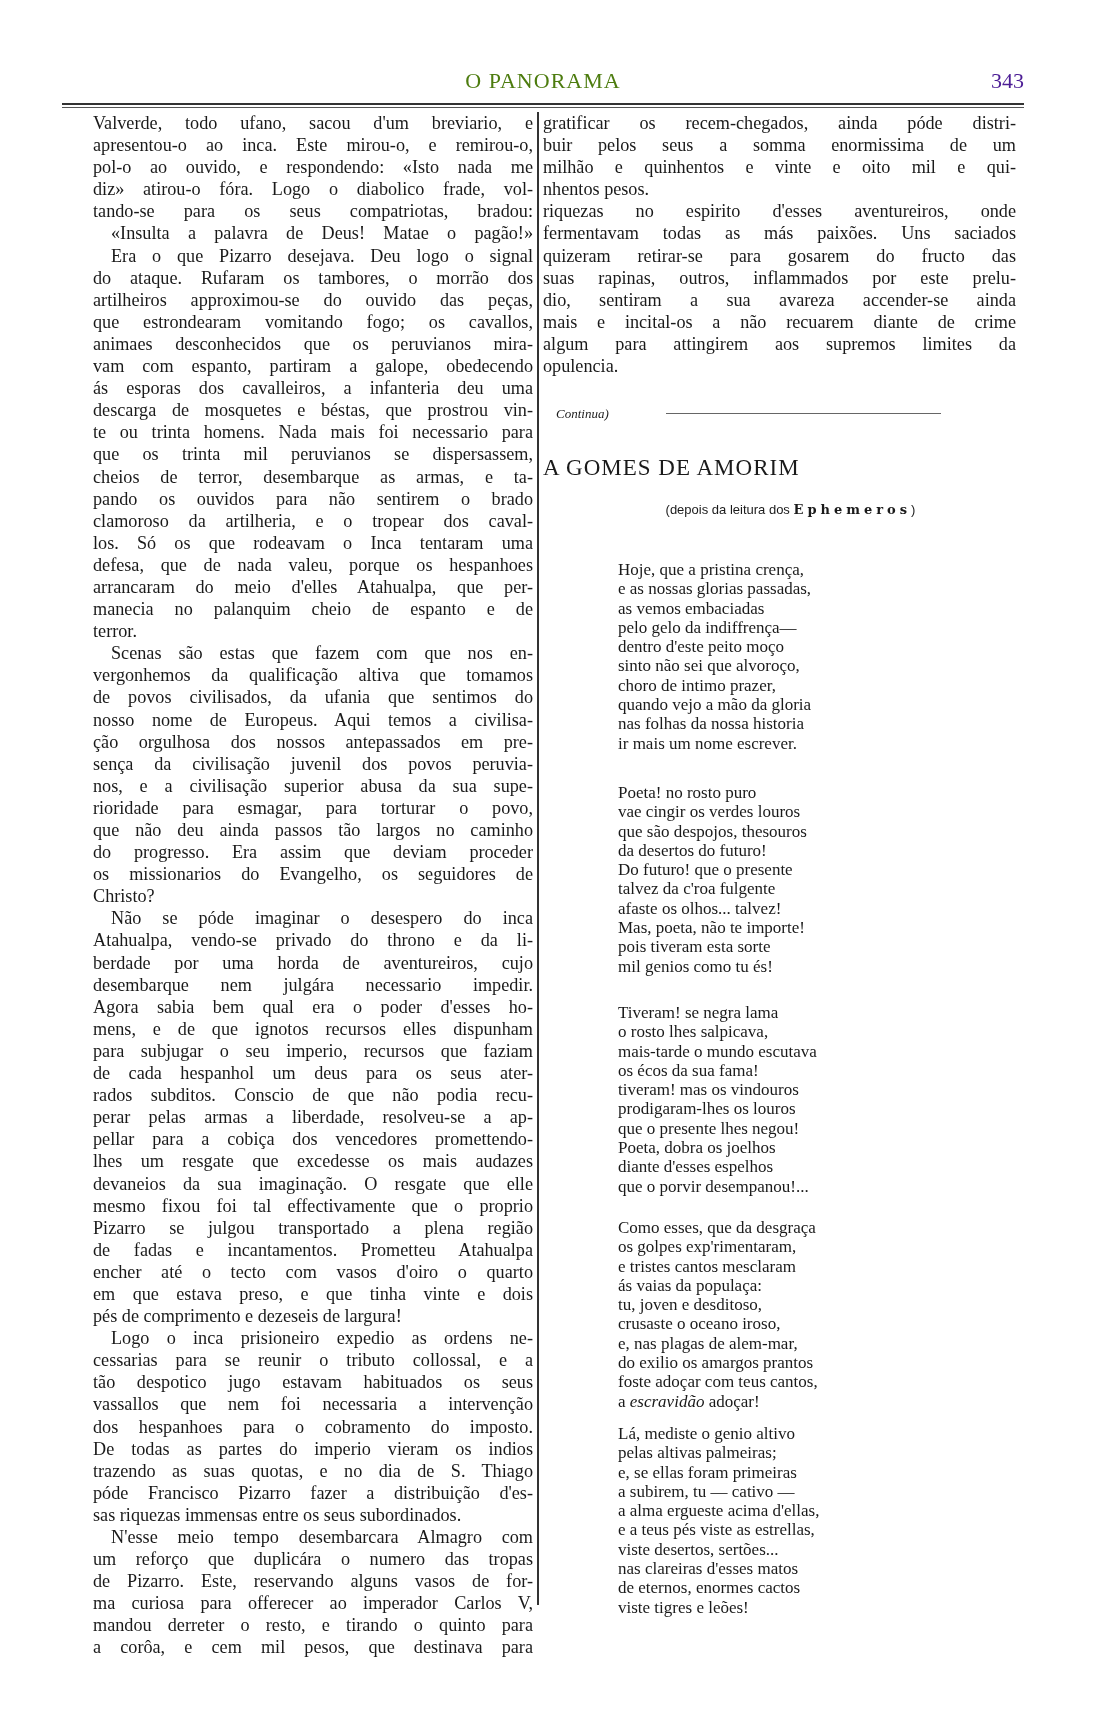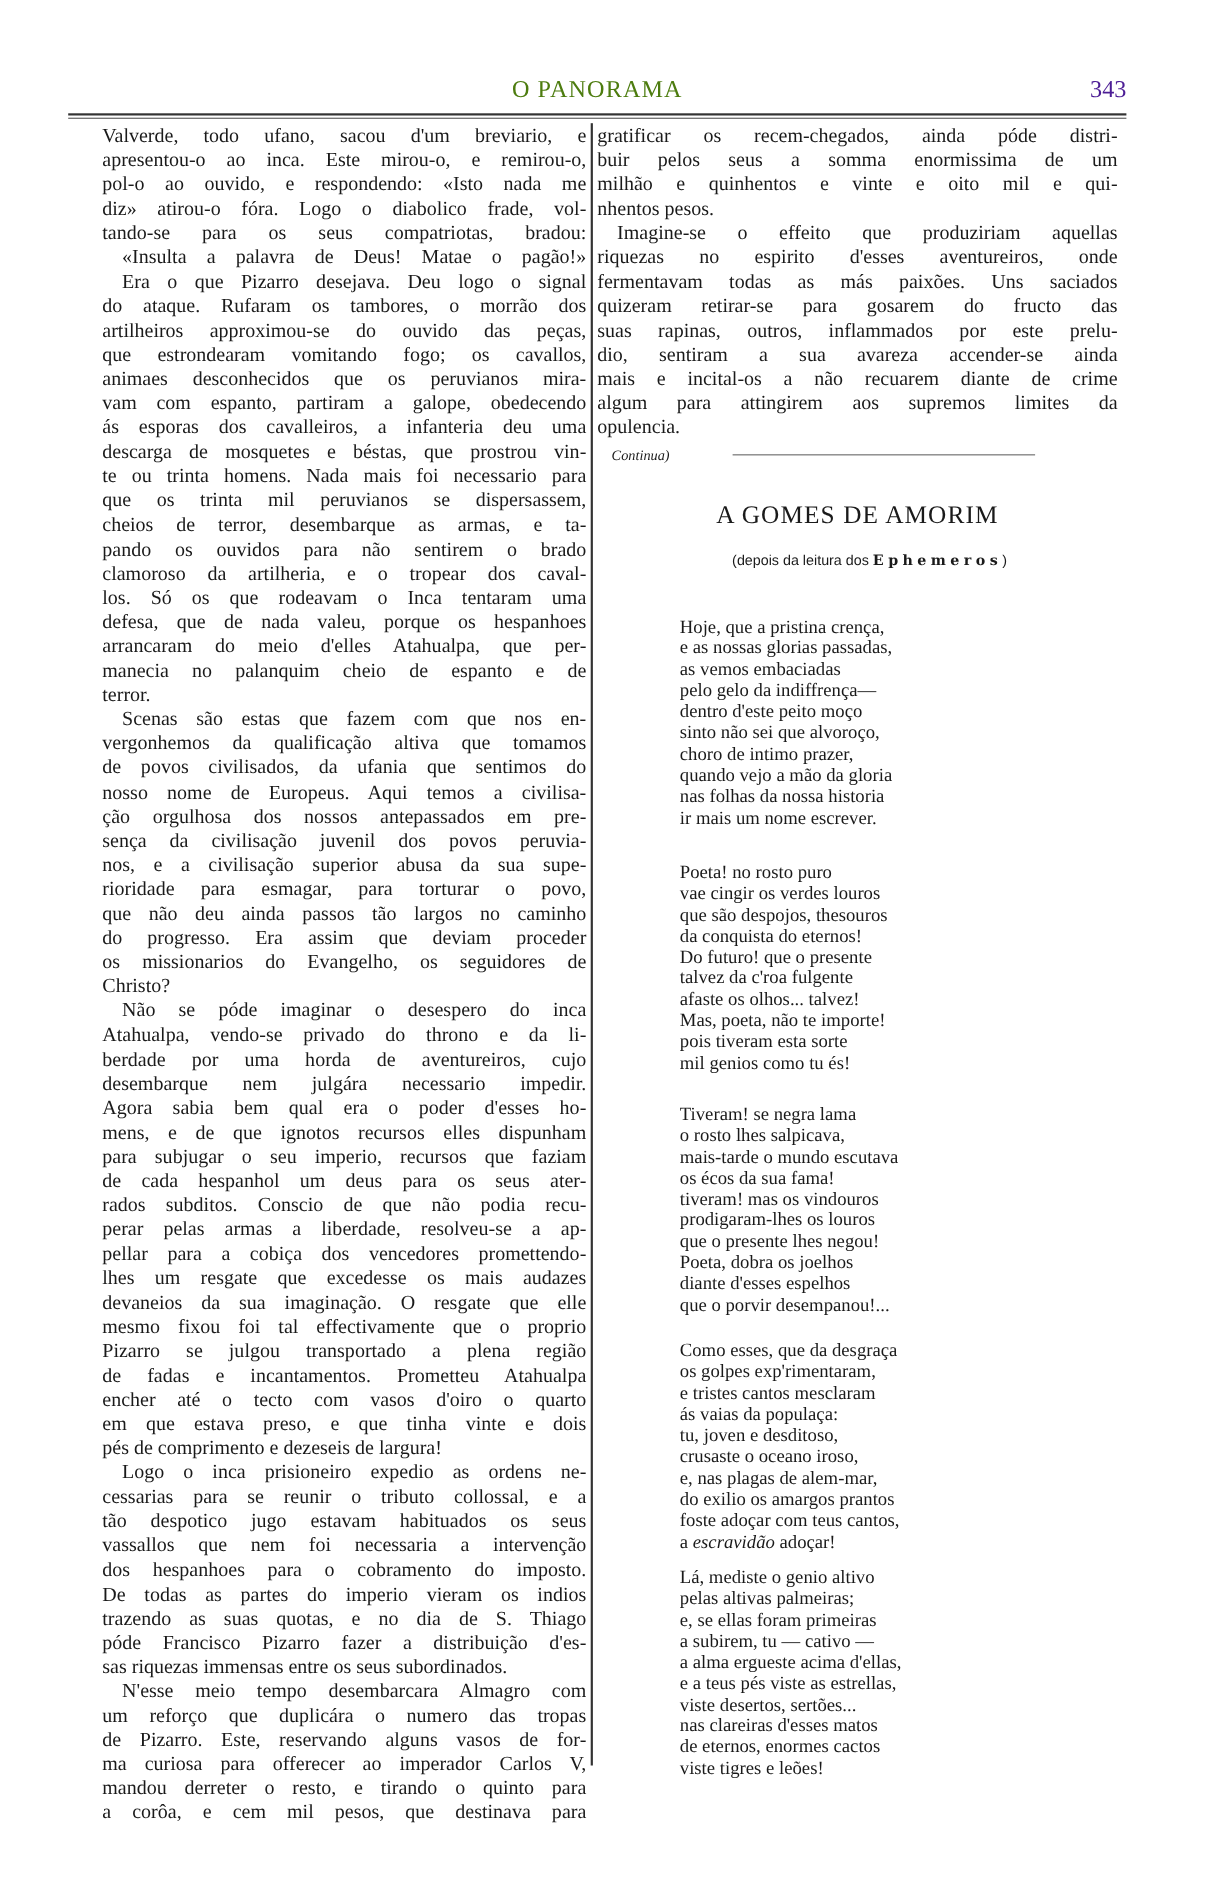--- a/index.html
+++ b/index.html
@@ -41,21 +41,21 @@
   .col-right {
     position: absolute; left: 543px; top: 112px; width: 473px;
     font-family: "Liberation Serif", serif; font-size: 18.2px; line-height: 22.1px;
   }
   .continua-row { position: absolute; left: 556px; top: 403px; width: 420px; height: 20px; }
   .continua { font-style: italic; font-size: 13px; font-family: "Liberation Serif", serif; }
   .continua-rule {
     position: absolute; left: 110px; top: 10px; width: 275px; border-top: 1px solid #666;
   }
   .poem-title {
-    position: absolute; left: 543px; width: 473px; top: 455px; text-align: center;
+    position: absolute; left: 543px; width: 473px; top: 455px; 
     font-family: "Liberation Serif", serif; font-size: 23px; letter-spacing: 1px;
   }
   .poem-subtitle {
     position: absolute; left: 554px; width: 473px; top: 502px; text-align: center;
     font-family: "Liberation Sans", sans-serif; font-size: 13px;
   }
   .poem-subtitle .spaced { font-weight: bold; letter-spacing: 4px; font-family: "DejaVu Serif", serif; }
   .stanza {
     position: absolute; left: 618px;
     font-family: "Liberation Serif", serif; font-size: 17px; line-height: 19.3px; margin-top: 20px;
@@ -144,21 +144,20 @@
     <span class="ln">ma curiosa para offerecer ao imperador Carlos V,</span>
     <span class="ln">mandou derreter o resto, e tirando o quinto para</span>
     <span class="ln">a corôa, e cem mil pesos, que destinava para</span>
   </div>
 <div class="divider"></div>
 <div class="col-right" id="col-right">
     <span class="ln">gratificar os recem-chegados, ainda póde distri-</span>
     <span class="ln">buir pelos seus a somma enormissima de um</span>
     <span class="ln">milhão e quinhentos e vinte e oito mil e qui-</span>
     <span class="ln last">nhentos pesos.</span>
-    <span class="ln indent">Imagine-se o effeito que produziriam aquellas</span>
     <span class="ln">riquezas no espirito d'esses aventureiros, onde</span>
     <span class="ln">fermentavam todas as más paixões. Uns saciados</span>
     <span class="ln">quizeram retirar-se para gosarem do fructo das</span>
     <span class="ln">suas rapinas, outros, inflammados por este prelu-</span>
     <span class="ln">dio, sentiram a sua avareza accender-se ainda</span>
     <span class="ln">mais e incital-os a não recuarem diante de crime</span>
     <span class="ln">algum para attingirem aos supremos limites da</span>
     <span class="ln last">opulencia.</span>
   </div>
 
@@ -182,21 +181,21 @@
       <span class="line">sinto não sei que alvoroço,</span>
       <span class="line">choro de intimo prazer,</span>
       <span class="line">quando vejo a mão da gloria</span>
       <span class="line">nas folhas da nossa historia</span>
       <span class="line">ir mais um nome escrever.</span>
     </div>
     <div class="stanza" style="top: 763px;">
       <span class="line">Poeta! no rosto puro</span>
       <span class="line">vae cingir os verdes louros</span>
       <span class="line">que são despojos, thesouros</span>
-      <span class="line">da conquista do eternos!</span>
+      <span class="line">da desertos do futuro!</span>
       <span class="line">Do futuro! que o presente</span>
       <span class="line">talvez da c'roa fulgente</span>
       <span class="line">afaste os olhos... talvez!</span>
       <span class="line">Mas, poeta, não te importe!</span>
       <span class="line">pois tiveram esta sorte</span>
       <span class="line">mil genios como tu és!</span>
     </div>
     <div class="stanza" style="top: 983px;">
       <span class="line">Tiveram! se negra lama</span>
       <span class="line">o rosto lhes salpicava,</span>

